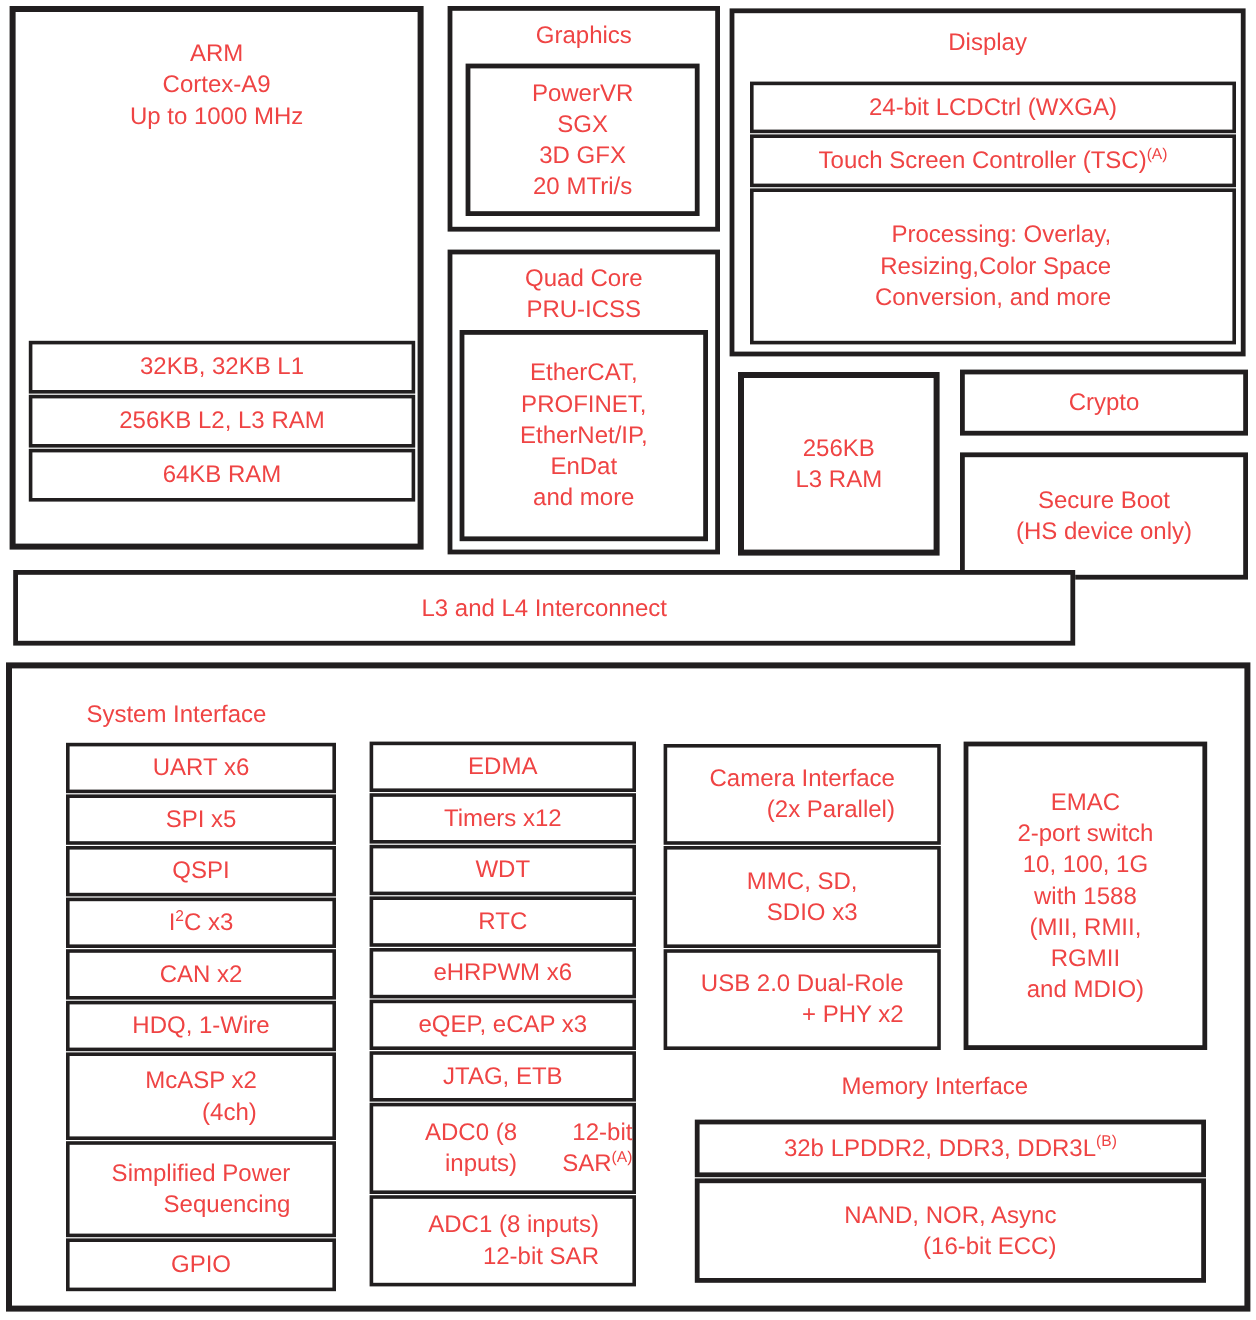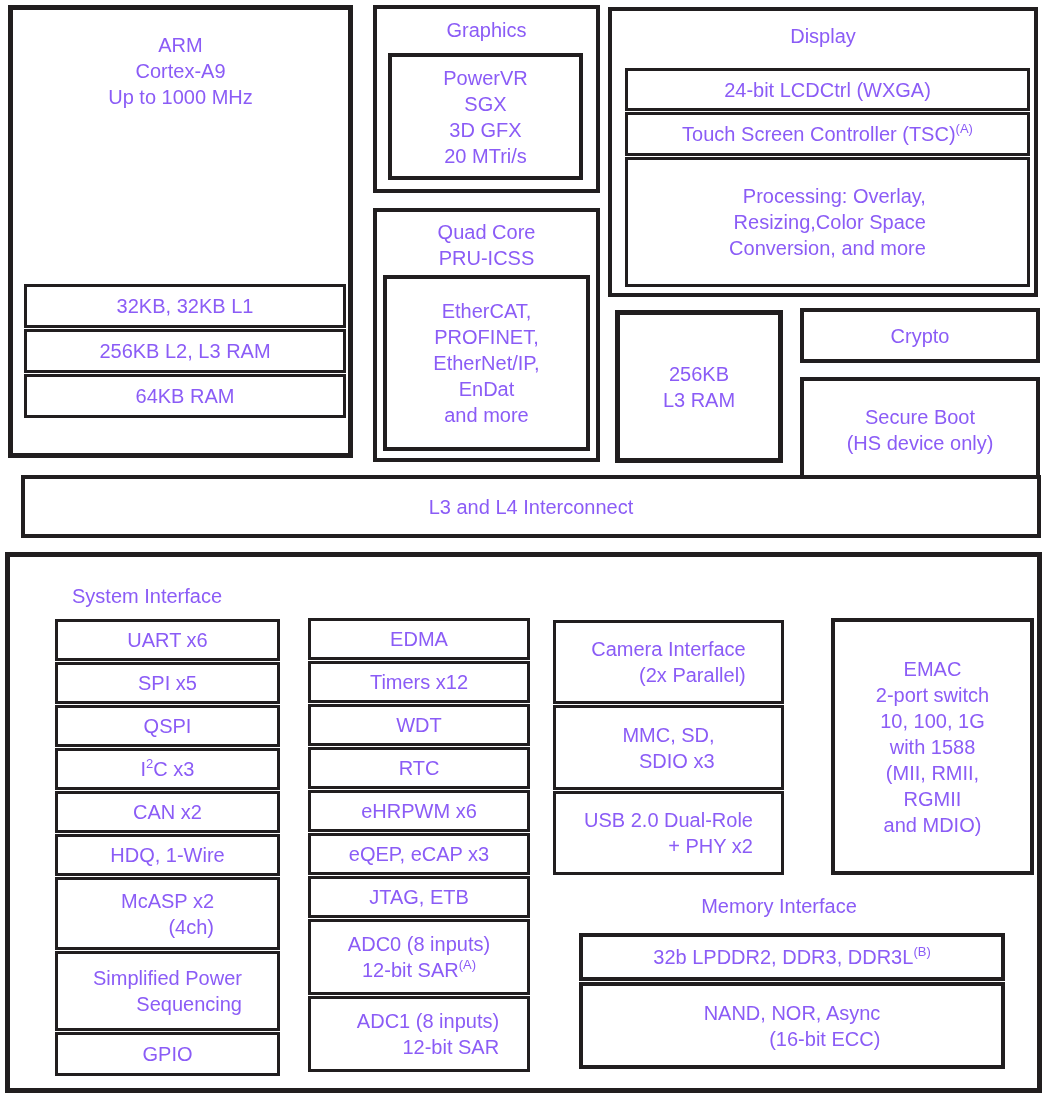--- a/index.html
+++ b/index.html
@@ -1,18 +1,18 @@
 <!DOCTYPE html>
 <html><head>
 <meta charset="utf-8">
 <style>
   html,body { margin:0; padding:0; background:#ffffff; }
   .stage {
     position:relative; width:1047px; height:1100px; background:#ffffff;
-    font-family:"Liberation Sans", sans-serif; color:#8b5cf6;
+    font-family:"Liberation Sans", sans-serif; color:#ef4444;
     font-size:20px; line-height:26px;
   }
   .abs { position:absolute; box-sizing:border-box; }
   .frame { border:4px solid #211e1f; background:#ffffff; }
   .b5 { border-width:5px; }
   .ctr { display:flex; align-items:center; justify-content:center; text-align:center; white-space:pre-line; }
   .ttl { text-align:center; white-space:pre-line; }
   .col { display:flex; flex-direction:column; gap:1px; }
   .cell {
     box-sizing:border-box; border:3px solid #211e1f; background:#ffffff;
@@ -91,21 +91,21 @@
 
   <div class="abs frame ctr" style="left:800px; top:308px; width:240px; height:55px;">
     <span>Crypto</span>
   </div>
 
   <div class="abs frame ctr" style="left:800px; top:377px; width:240px; height:106px;">
     <span>Secure Boot
 (HS device only)</span>
   </div>
 
-  <div class="abs frame ctr" style="left:21px; top:475px; width:1020px; height:63px;">
+  <div class="abs frame ctr" style="left:11px; top:475px; width:885px; height:63px;">
     <span>L3 and L4 Interconnect</span>
   </div>
 
   <div class="abs frame b5" style="left:5px; top:552px; width:1037px; height:541px;">
 
     <div class="abs" style="left:62px; top:26px;">System Interface</div>
 
     <div class="abs col" style="left:45px; top:62px; width:225px;">
       <div class="cell" style="height:42px;">
         <span>UART x6</span>
@@ -153,21 +153,21 @@
       </div>
       <div class="cell" style="height:42px;">
         <span>eHRPWM x6</span>
       </div>
       <div class="cell" style="height:42px;">
         <span>eQEP, eCAP x3</span>
       </div>
       <div class="cell" style="height:42px;">
         <span>JTAG, ETB</span>
       </div>
-      <div class="cell" style="height:76px; flex-direction:column;">
+      <div class="cell" style="height:76px; ">
         <div>ADC0 (8 inputs)</div>
         <div class="nw"><span>12-bit SAR</span><sup class="sp">(A)</sup></div>
       </div>
       <div class="cell" style="height:76px;padding-left:18px;">
         <span>ADC1 (8 inputs)
 12-bit SAR</span>
       </div>
     </div>
 
     <div class="abs col" style="left:543px; top:63px; width:231px;">
@@ -178,21 +178,21 @@
       <div class="cell" style="height:85px;">
         <span>MMC, SD,
 SDIO x3</span>
       </div>
       <div class="cell" style="height:84px;">
         <span>USB 2.0 Dual-Role
 + PHY x2</span>
       </div>
     </div>
 
-    <div class="abs frame ctr" style="left:793px; top:61px; width:203px; height:257px;margin-left:28px;">
+    <div class="abs frame ctr" style="left:793px; top:61px; width:203px; height:257px;">
       <span>EMAC
 2-port switch
 10, 100, 1G
 with 1588
 (MII, RMII,
 RGMII
 and MDIO)</span>
     </div>
 
     <div class="abs ttl" style="left:543px; top:336px; width:452px;">Memory Interface</div>

